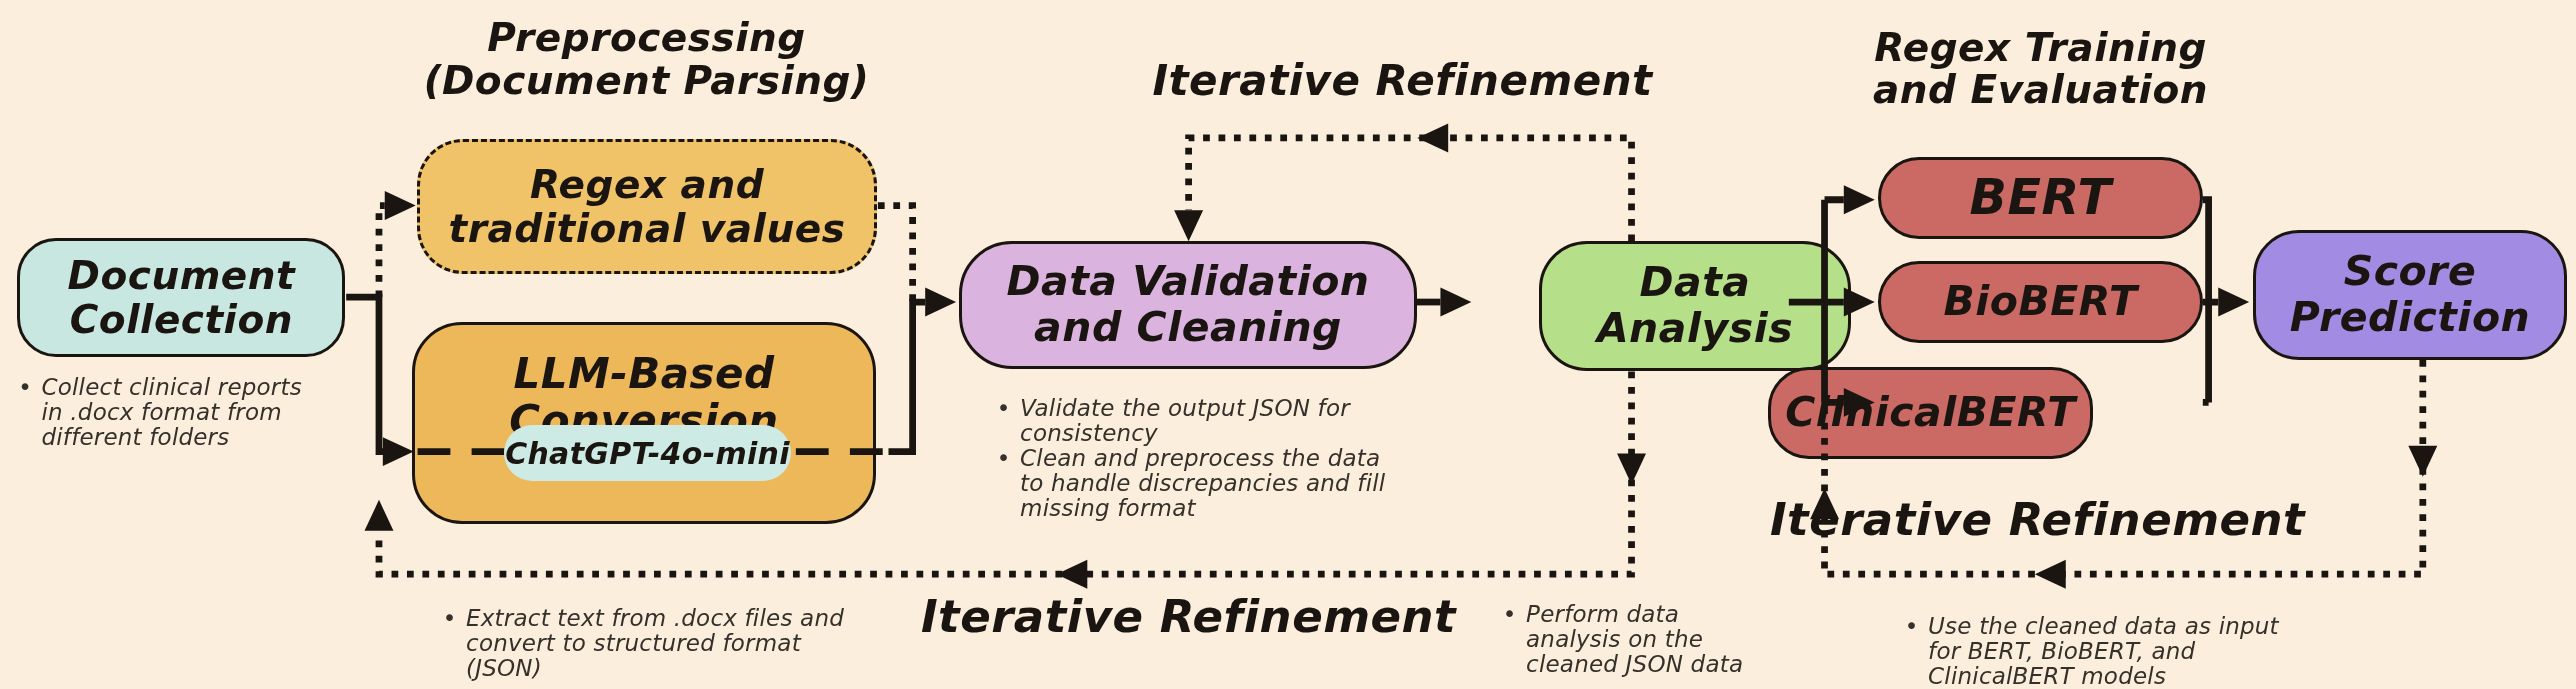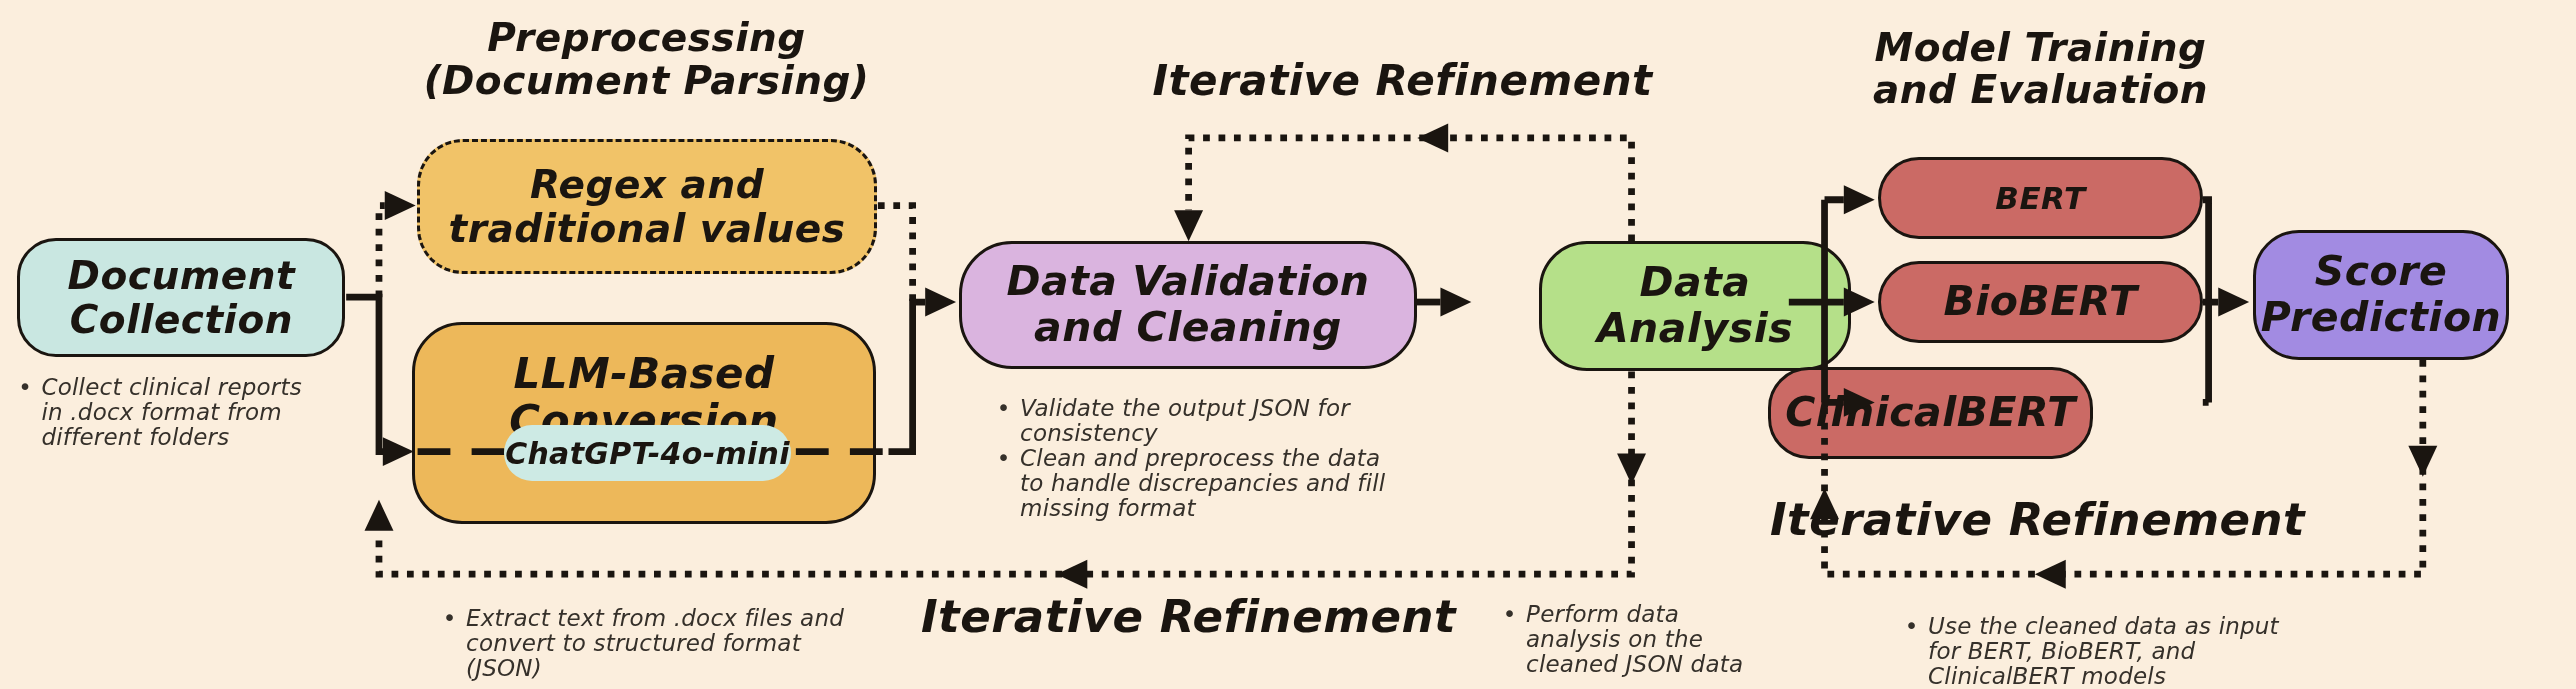--- a/index.html
+++ b/index.html
@@ -27,24 +27,24 @@
   .node-regex{left:417px;top:139px;width:460px;height:135px;border-radius:46px;background:var(--c-orange_light);border-style:dashed;font-size:39px;}
   .node-llm{left:412px;top:322px;width:464px;height:202px;border-radius:50px;background:var(--c-orange);font-size:42px;justify-content:flex-start;padding-top:25px;}
   .badge-chatgpt{
     position:absolute;left:504px;top:425px;width:287px;height:56px;z-index:6;
     background:var(--c-teal_light);border-radius:28px;
     display:flex;align-items:center;justify-content:center;
     font-weight:700;font-size:30px;letter-spacing:0.3px;
   }
   .node-data-validation{left:959px;top:241px;width:458px;height:128px;border-radius:53px;background:var(--c-lavender);font-size:41px;}
   .node-data-analysis{left:1539px;top:241px;width:312px;height:130px;border-radius:48px;background:var(--c-green);font-size:41px;}
-  .node-bert{left:1878px;top:157px;width:325px;height:82px;border-radius:41px;background:var(--c-maroon);font-size:31px;}
+  .node-bert{left:1878px;top:157px;width:325px;height:82px;border-radius:41px;background:var(--c-maroon);font-size:49px;}
   .node-biobert{left:1878px;top:261px;width:325px;height:82px;border-radius:41px;background:var(--c-maroon);font-size:41px;}
   .node-clinicalbert{left:1768px;top:367px;width:325px;height:92px;border-radius:41px;background:var(--c-maroon);font-size:41px;}
-  .node-score-prediction{left:2253px;top:230px;width:256px;height:130px;border-radius:46px;background:var(--c-purple);font-size:41px;}
+  .node-score-prediction{left:2253px;top:230px;width:314px;height:130px;border-radius:46px;background:var(--c-purple);font-size:41px;}
 
   .title{
     position:absolute; z-index:2; width:579px; text-align:center;
     font-weight:700; letter-spacing:0.5px; line-height:1.08; color:var(--c-ink);
   }
   .title-preprocessing{left:357px;top:17.4px;font-size:39px;}
   .title-iter-top{left:1113px;top:58px;font-size:42px;}
   .title-model{left:1751px;top:27px;font-size:39px;}
   .title-iter-bottom{left:899px;top:593px;font-size:45px;}
   .title-iter-right{left:1748px;top:496px;font-size:45px;}
@@ -65,21 +65,21 @@
 <body>
 
 <div id="canvas">
 
   <div class="title title-preprocessing">
     <span class="nl">Preprocessing</span>
     <span class="nl">(Document Parsing)</span>
   </div>
   <div class="title title-iter-top">Iterative Refinement</div>
   <div class="title title-model">
-    <span class="nl">Model Training</span>
+    <span class="nl">Regex Training</span>
     <span class="nl">and Evaluation</span>
   </div>
   <div class="title title-iter-bottom">Iterative Refinement</div>
   <div class="title title-iter-right">Iterative Refinement</div>
 
   <div class="node node-document-collection">
     <span class="nl">Document</span>
     <span class="nl">Collection</span>
   </div>
   <div class="node node-regex">

